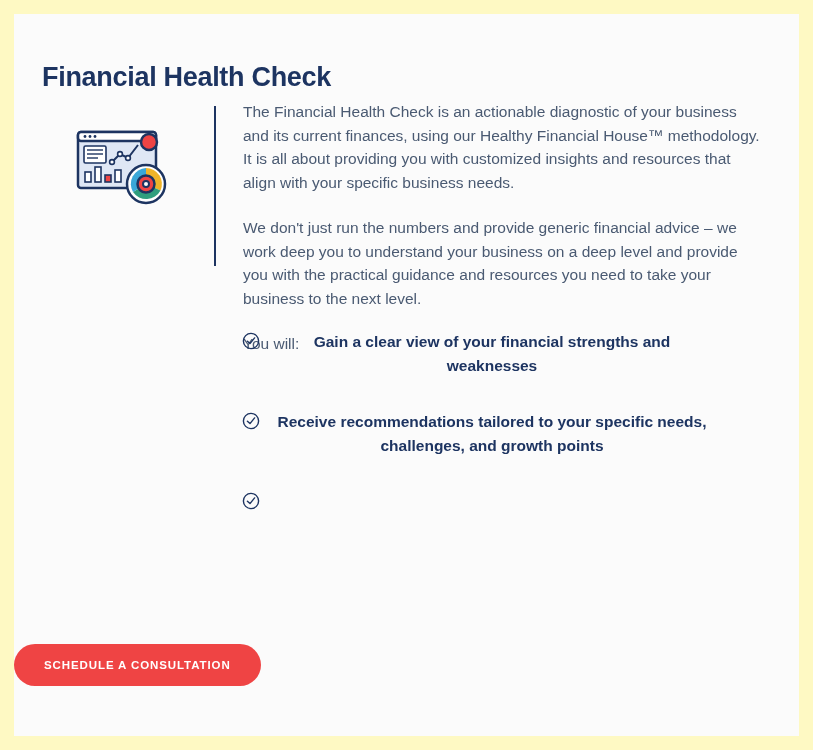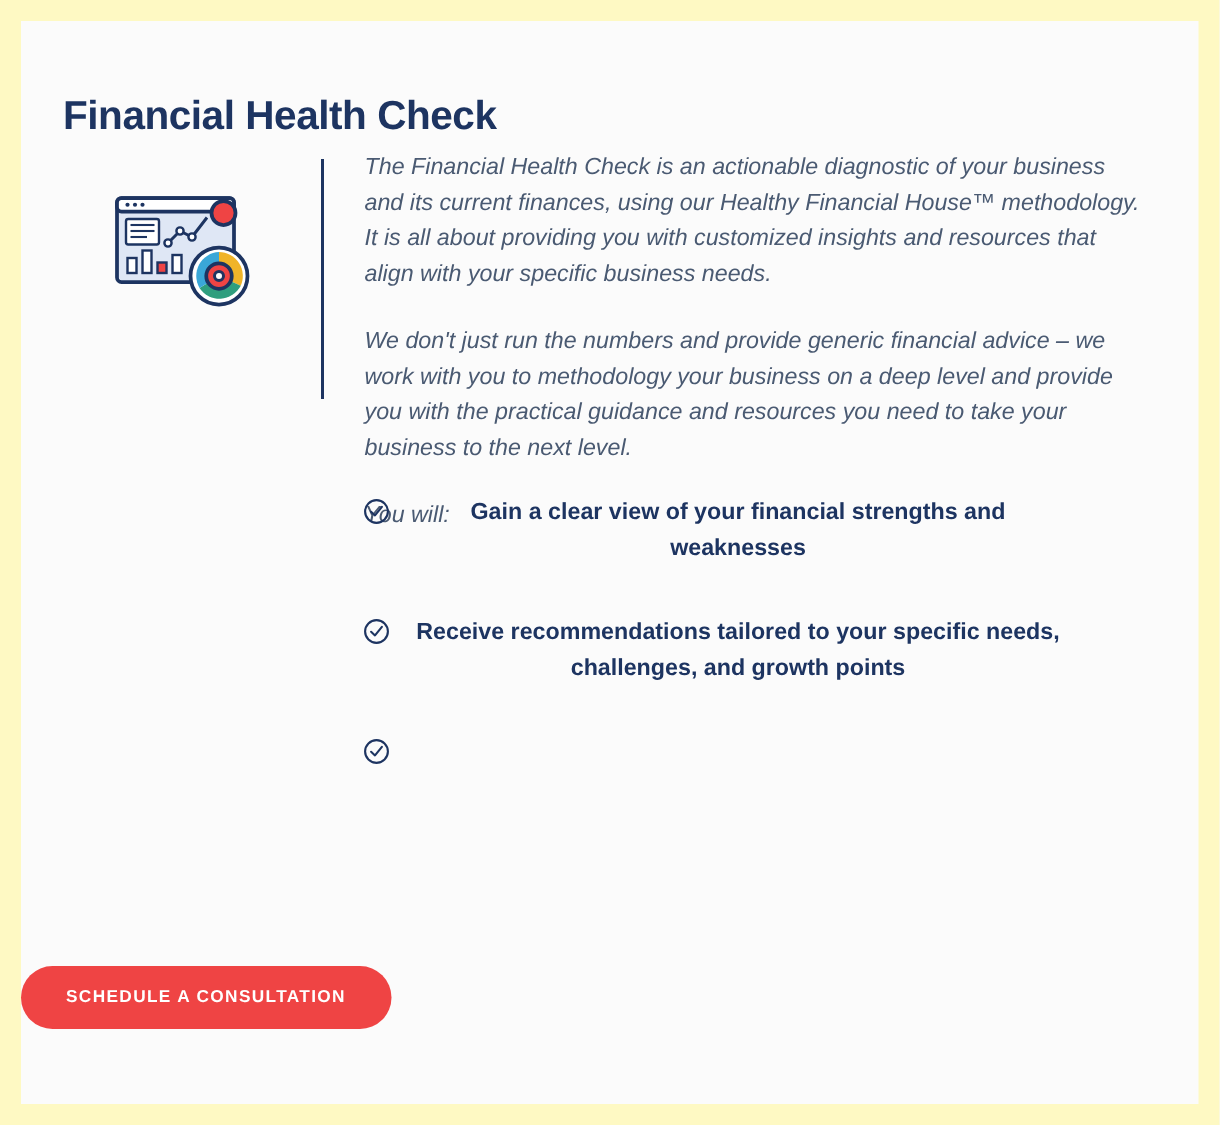--- a/index.html
+++ b/index.html
@@ -37,21 +37,20 @@
     font-size: 27px;
     font-weight: bold;
     letter-spacing: -0.3px;
     color: #1d3461;
   }
   .content {
     position: absolute;
     left: 28px;
     top: 86px;
     width: 730px;
-    font-style: italic;
   }
   .row {
     display: flex;
     align-items: flex-start;
   }
   .icon-col {
     width: 172px;
     flex: 0 0 172px;
     display: flex;
     justify-content: center;
@@ -170,21 +169,21 @@
               <circle cx="70" cy="66" r="8.5" fill="#ef4444" stroke="#1d3461" stroke-width="2.5"></circle>
               <circle cx="70" cy="66" r="3" fill="#fbfbfb" stroke="#1d3461" stroke-width="2"></circle>
             </svg>
           </div>
         </div>
 
         <div class="divider"></div>
 
         <div class="text-col">
           <p class="para">The Financial Health Check is an actionable diagnostic of your business and its current finances, using our Healthy Financial House™ methodology. It is all about providing you with customized insights and resources that align with your specific business needs.</p>
-          <p class="para">We don't just run the numbers and provide generic financial advice – we work with you to methodology your business on a deep level and provide you with the practical guidance and resources you need to take your business to the next level.</p>
+          <p class="para">We don't just run the numbers and provide generic financial advice – we work deep you to understand your business on a deep level and provide you with the practical guidance and resources you need to take your business to the next level.</p>
           <p class="para">You will:</p>
         </div>
 
       </div>
     </div>
 
     <div class="bullets">
 
       <div class="bullet">
         <span class="check">

